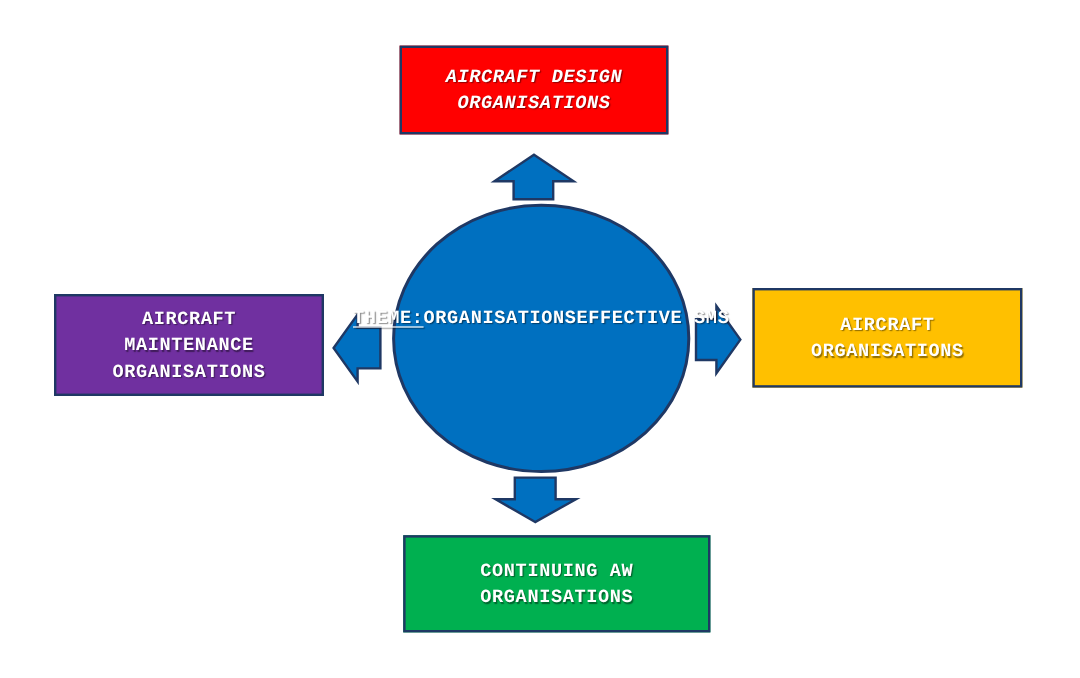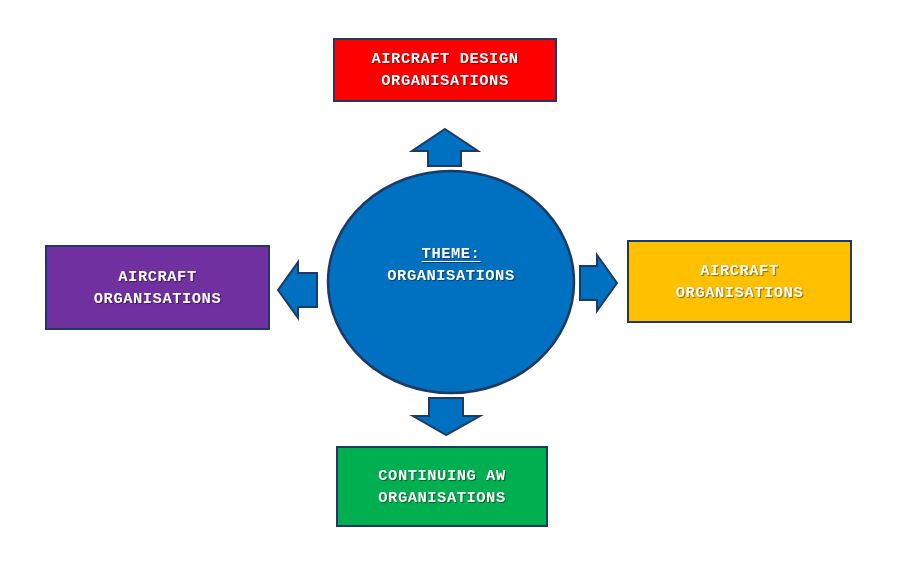--- a/index.html
+++ b/index.html
@@ -6,28 +6,28 @@
   body { width: 900px; height: 565px; position: relative; overflow: hidden; font-family: "Liberation Mono", "DejaVu Sans Mono", monospace; }
   .box {
     position: absolute; box-sizing: border-box;
     border: 2px solid #1f3864;
     display: flex; flex-direction: column; align-items: center; justify-content: center;
     color: #ffffff; font-weight: bold; font-size: 15.5px; line-height: 22px;
     text-align: center; letter-spacing: 0.5px;
     text-shadow: 1px 1px 1px rgba(0,0,0,0.45);
   }
   .box span { display: block; white-space: nowrap; }
-  #box-design { left: 333px; top: 38px; width: 224px; height: 64px; }
+  #box-design { left: 333px; top: 38px; width: 224px; height: 74px; font-style: italic; }
   #box-maint { left: 45px; top: 245px; width: 225px; height: 85px; }
   #box-prod { left: 627px; top: 240px; width: 225px; height: 83px; }
-  #box-camo { left: 336px; top: 446px; width: 212px; height: 81px; }
+  #box-camo { left: 336px; top: 446px; width: 256px; height: 81px; }
   svg.shapes { position: absolute; left: 0; top: 0; }
   .theme {
     position: absolute; left: 327px; top: 170px; width: 248px; height: 224px;
-    display: flex; flex-direction: column; align-items: center; justify-content: center;
+    display: flex; flex-direction: row; align-items: center; justify-content: center;
     color: #ffffff; font-weight: bold; font-size: 15.5px; line-height: 22px; text-align: center;
     letter-spacing: 0.5px; text-shadow: 1px 1px 1px rgba(0,0,0,0.45);
     padding-bottom: 34px; box-sizing: border-box;
   }
   .theme span { display: block; white-space: nowrap; }
   .theme .theme-title { text-decoration: underline; text-underline-offset: 3px; }
 </style>
 </head>
 <body>
 
@@ -40,29 +40,31 @@
   <polygon points="278,290 298,262 298,273 317,273 317,307 298,307 298,318" fill="#0070c0" stroke="#1f3864" stroke-width="2"></polygon>
 
   <polygon points="617,283 597,255 597,266 580,266 580,300 597,300 597,311" fill="#0070c0" stroke="#1f3864" stroke-width="2"></polygon>
 
   <polygon points="446,435 413,416 429,416 429,398 463,398 463,416 480,416" fill="#0070c0" stroke="#1f3864" stroke-width="2"></polygon>
 </svg>
 
 <div class="theme">
   <span class="theme-title">THEME:</span>
   <span>ORGANISATIONS</span>
+  <span>EFFECTIVE SMS</span>
 </div>
 
 <div class="box" id="box-design" style="background: rgb(255, 0, 0); border-color: rgb(31, 56, 100);">
   <span>AIRCRAFT DESIGN</span>
   <span>ORGANISATIONS</span>
 </div>
 
 <div class="box" id="box-maint" style="background: rgb(112, 48, 160); border-color: rgb(31, 56, 100);">
   <span>AIRCRAFT</span>
+  <span>MAINTENANCE</span>
   <span>ORGANISATIONS</span>
 </div>
 
 <div class="box" id="box-prod" style="background: rgb(255, 192, 0); border-color: rgb(31, 56, 100);">
   <span>AIRCRAFT</span>
   <span>ORGANISATIONS</span>
 </div>
 
 <div class="box" id="box-camo" style="background: rgb(0, 176, 80); border-color: rgb(31, 56, 100);">
   <span>CONTINUING AW</span>

